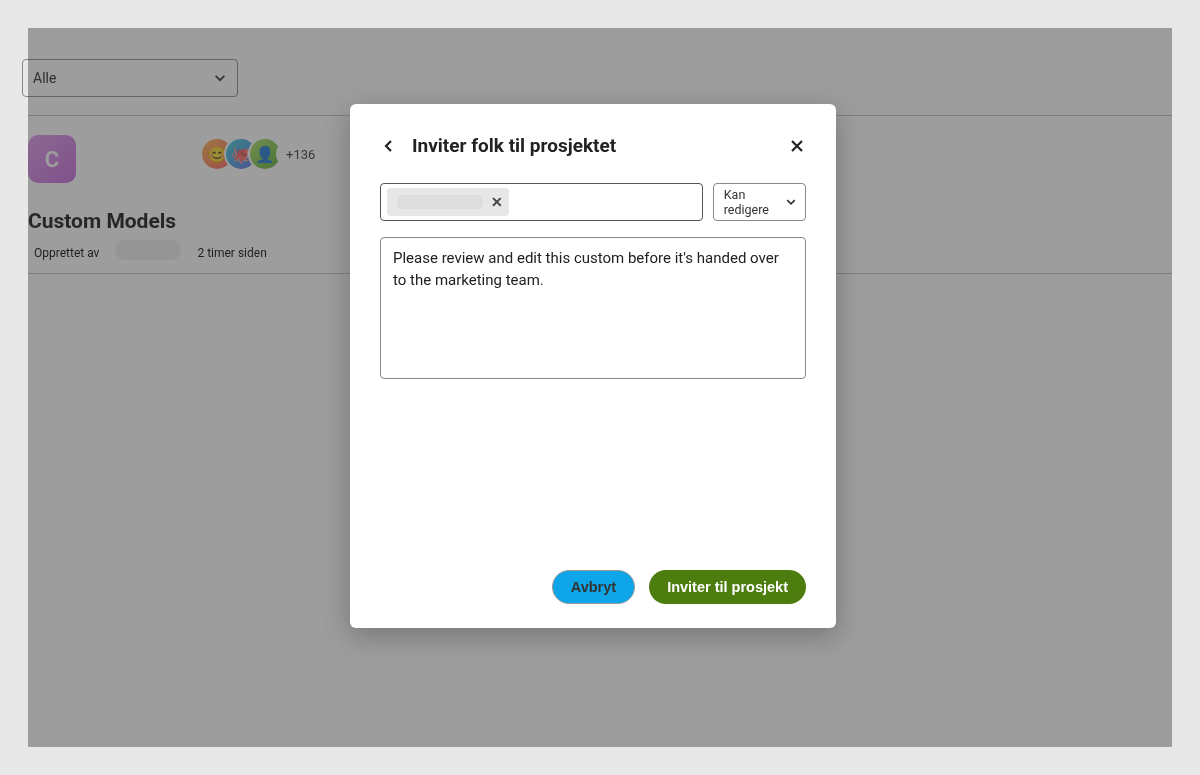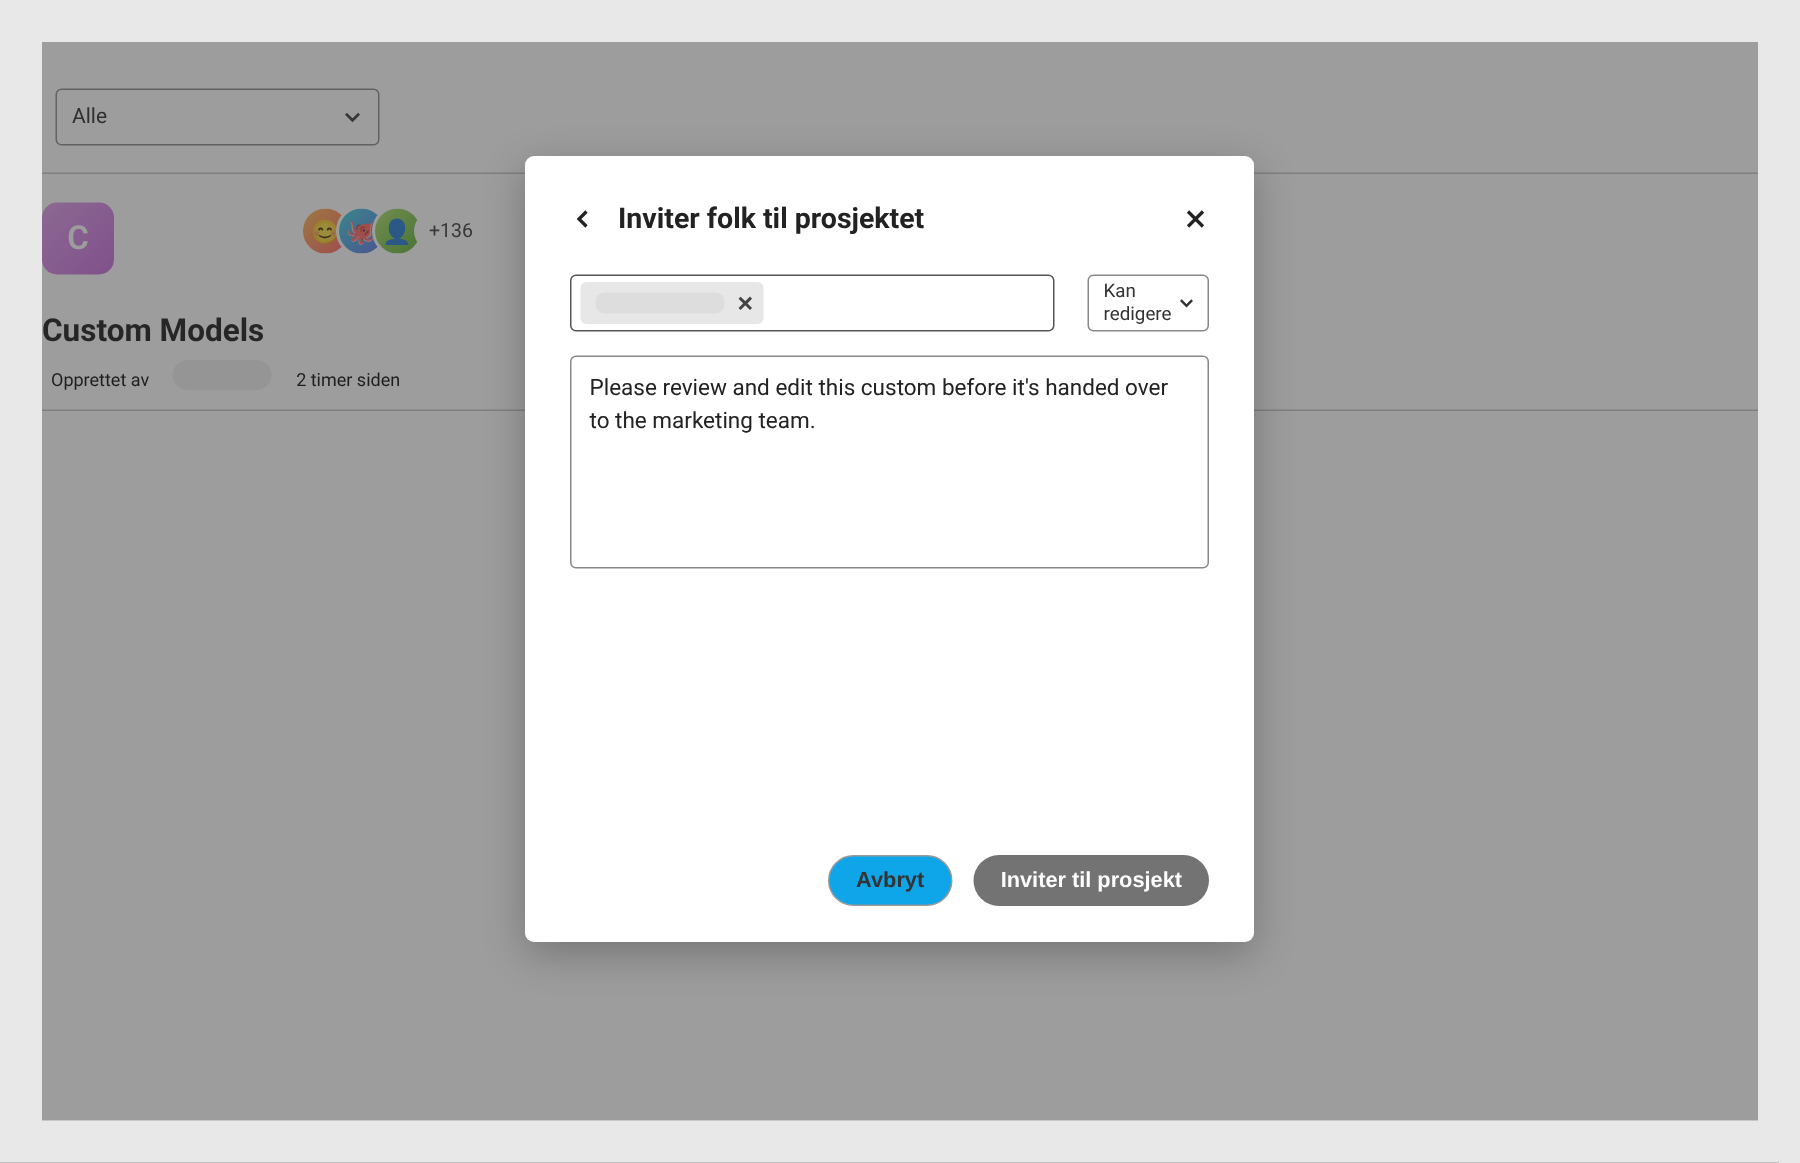--- a/index.html
+++ b/index.html
@@ -32,21 +32,20 @@
     border: 1px solid #888;
     border-radius: 4px;
     display: flex;
     align-items: center;
     justify-content: space-between;
     padding: 0 10px;
     font-size: 14px;
     color: #222;
     background: transparent;
     cursor: pointer;
-    margin-left: 15px;
   }
 
   .hr-line {
     position: absolute;
     left: 28px;
     right: 28px;
     top: 115px;
     height: 1px;
     background: #c3c3c3;
   }
@@ -234,21 +233,20 @@
     height: 38px;
     border: 1px solid #888;
     border-radius: 4px;
     display: flex;
     align-items: center;
     justify-content: space-between;
     padding: 0 8px 0 10px;
     font-size: 12.5px;
     color: #333;
     cursor: pointer;
-    margin-left: 12px;
   }
 
   .msg-label {
     font-size: 14px;
     color: #555;
     margin-bottom: 7px;
   }
 
   .msg-textarea {
     width: 100%;
@@ -279,21 +277,21 @@
     cursor: pointer;
     display: flex;
     align-items: center;
   }
   .btn-secondary {
     background: #0ea5e9;
     color: #333;
     border: 1.5px solid #999;
   }
   .btn-primary {
-    background: #737373;
+    background: #4d7c0f;
     color: #fff;
     border: none;
   }
 
   svg { display: block; }
 </style>
 </head>
 <body>
 
 <div class="page-bg"></div>

